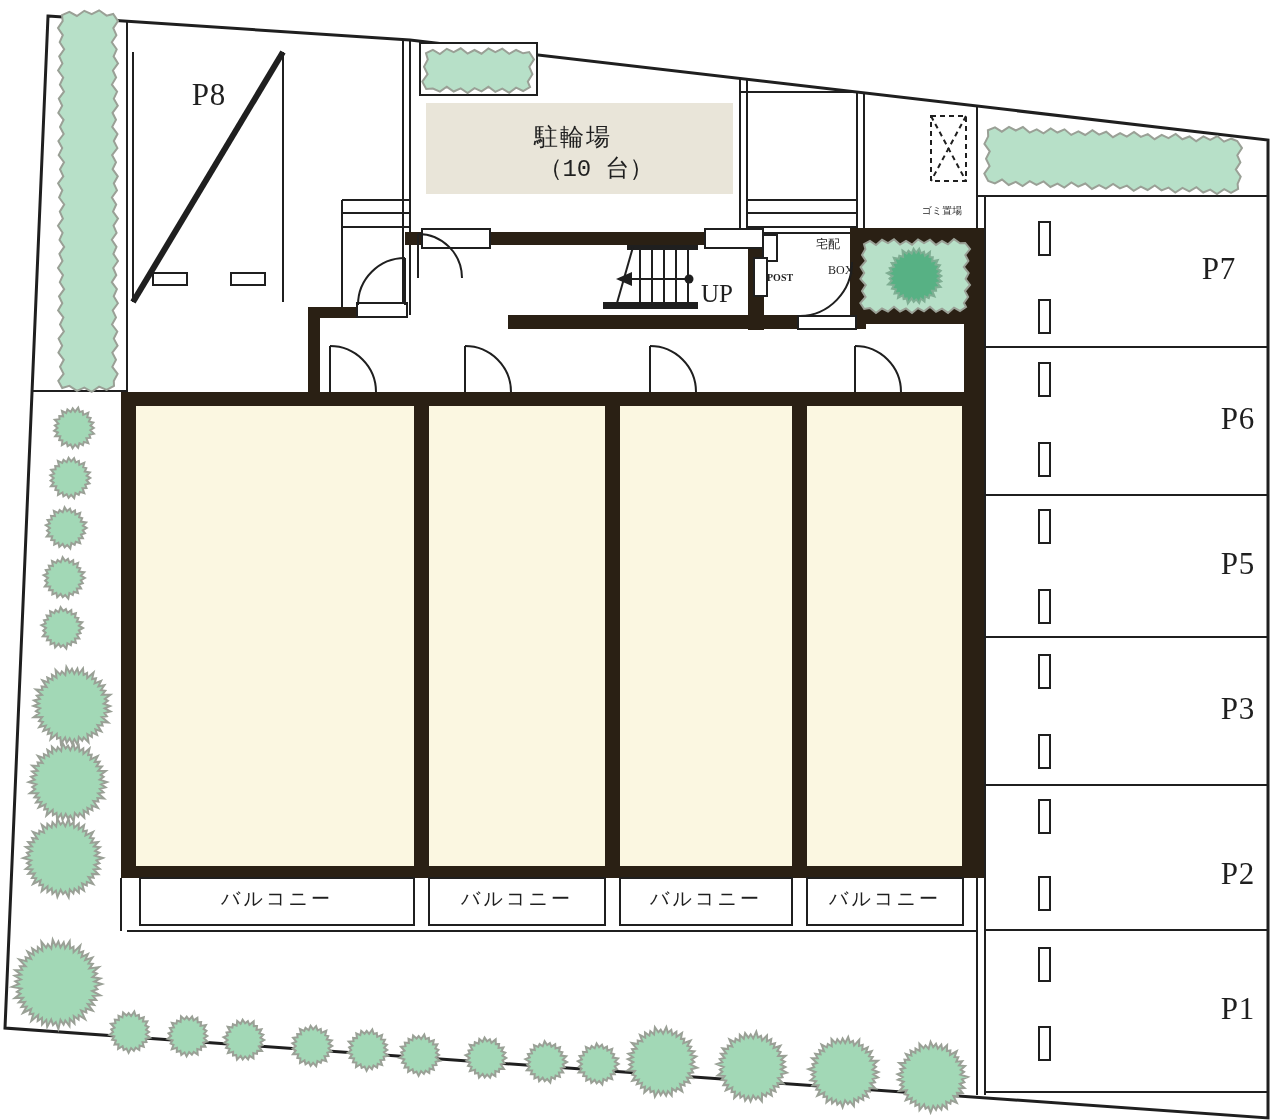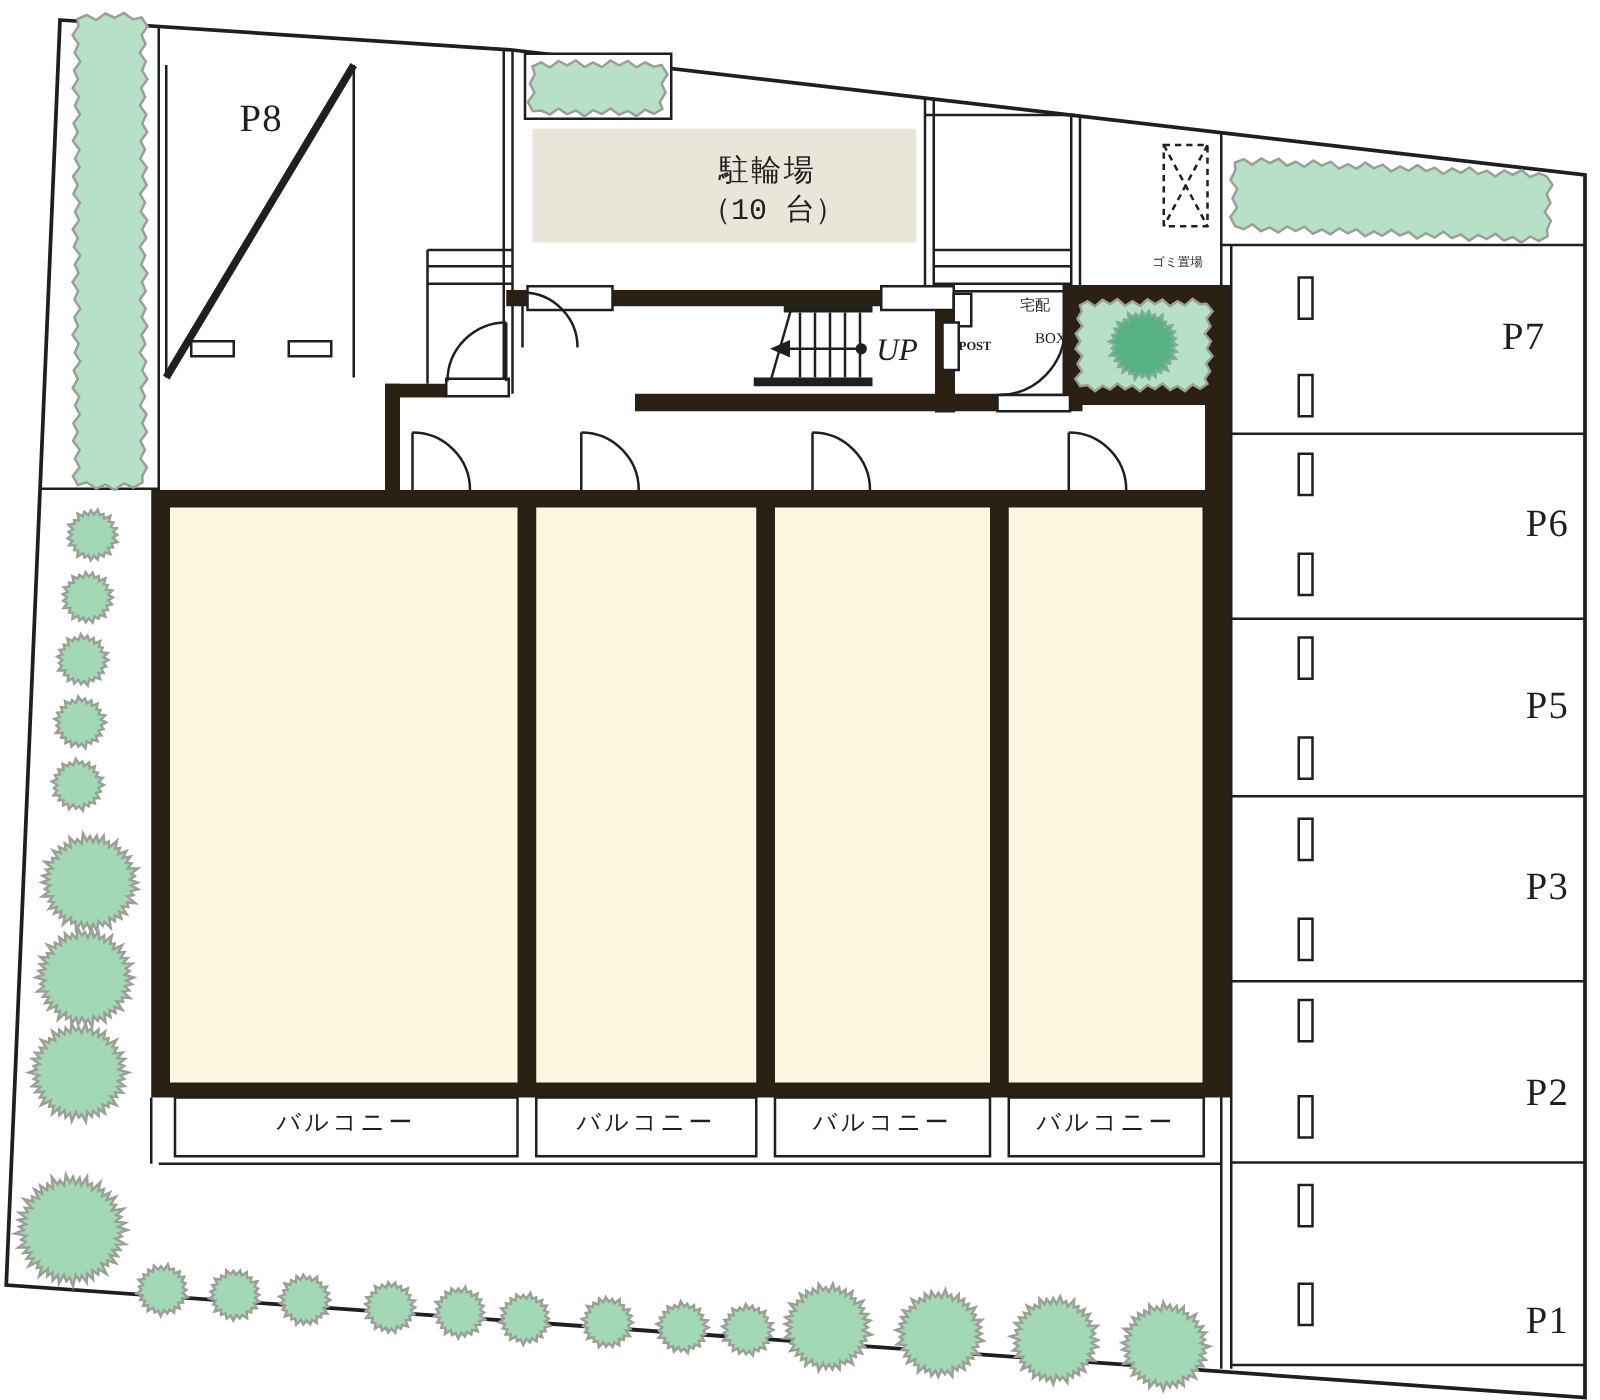--- a/index.html
+++ b/index.html
@@ -4,21 +4,21 @@
 <style>
   html,body{margin:0;padding:0;background:#ffffff;}
   #stage{position:relative;width:1280px;height:1120px;background:#ffffff;overflow:hidden;
          font-family:"Liberation Serif","DejaVu Serif",serif;color:#1f1f1f;}
   #plan-svg{position:absolute;left:0;top:0;}
   .lbl{position:absolute;white-space:pre;line-height:1.05;}
   .center{text-align:center;}
   .title{font-family:"Liberation Sans","DejaVu Sans",sans-serif;font-weight:500;
          font-size:41px;letter-spacing:1px;text-align:right;}
   .plabel{font-size:31px;letter-spacing:1px;}
-  .bike{font-size:24px;letter-spacing:2px;text-align:right;}
+  .bike{font-size:24px;letter-spacing:2px;}
   .balcony{font-size:19px;letter-spacing:3px;}
   .small{font-size:10px;}
   .tiny{font-size:12px;line-height:1.08;}
   .up{font-size:25px;}
 </style>
 </head>
 <body>
 
 <div id="stage">
   <svg id="plan-svg" width="1280" height="1120" viewBox="0 0 1280 1120">
@@ -184,26 +184,26 @@
   <div class="lbl bike center" style="left:493px;top:125px;width:160px;">駐輪場</div>
   <div class="lbl bike center" style="left:516px;top:157px;width:160px;letter-spacing:0;font-family:Liberation Mono, monospace;">（10 台）</div>
 
   <div class="lbl small center" style="left:910px;top:206px;width:64px;">ゴミ置場</div>
 
   <div class="lbl tiny" style="left:778px;top:238px;margin-left:38px;"><span>宅配</span><br>
     <span>BOX</span></div>
 
   <div class="lbl small" style="left:767px;top:273px;font-weight:bold;">POST</div>
 
-  <div class="lbl up" style="left:701px;top:268px;font-style:italic;">UP</div>
+  <div class="lbl up" style="left:701px;top:281px;">UP</div>
 
   <div class="lbl balcony center" style="left:217px;top:889px;width:120px;">バルコニー</div>
   <div class="lbl balcony center" style="left:457px;top:889px;width:120px;">バルコニー</div>
   <div class="lbl balcony center" style="left:646px;top:889px;width:120px;">バルコニー</div>
   <div class="lbl balcony center" style="left:825px;top:889px;width:120px;">バルコニー</div>
 
   <div class="lbl plabel center" style="left:1184px;top:253px;width:70px;">P7</div>
   <div class="lbl plabel center" style="left:1203px;top:403px;width:70px;">P6</div>
   <div class="lbl plabel center" style="left:1203px;top:548px;width:70px;">P5</div>
   <div class="lbl plabel center" style="left:1203px;top:693px;width:70px;">P3</div>
   <div class="lbl plabel center" style="left:1203px;top:858px;width:70px;">P2</div>
-  <div class="lbl plabel center" style="left:1203px;top:993px;width:70px;margin-top:47px;">P1</div>
+  <div class="lbl plabel center" style="left:1203px;top:993px;width:70px;">P1</div>
 </div>
 
 </body></html>

